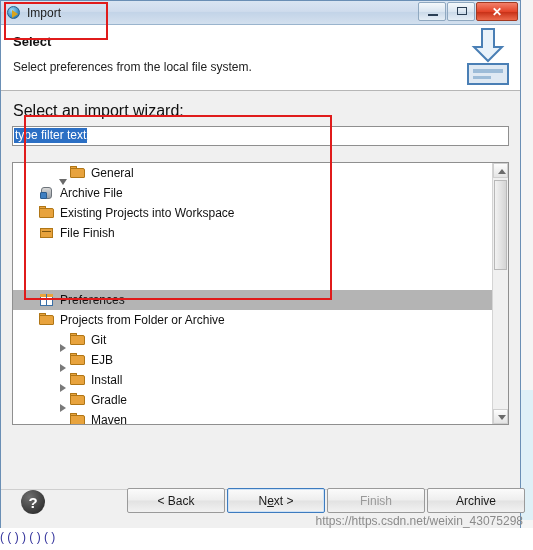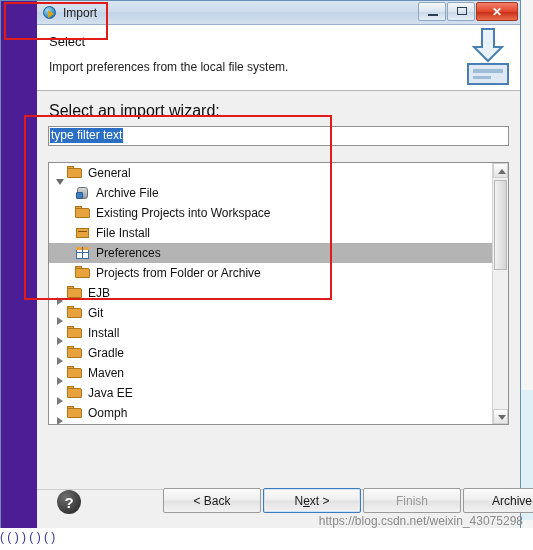--- a/index.html
+++ b/index.html
@@ -54,21 +54,20 @@
   
   .dialog {
     position: absolute;
     left: 0;
     top: 0;
     width: 521px;
     height: 533px;
     background: #4c1d95;
     border: 1px solid #6a8fb5;
     box-sizing: border-box;
-    padding-left: 36px;
   }
 
   
   .titlebar {
     position: relative;
     height: 24px;
     background: linear-gradient(to bottom, #d9e5f2 0%, #cfdced 45%, #c3d4e8 50%, #d3e0ee 100%);
     border-bottom: 1px solid #9ab4cd;
     display: flex;
     align-items: center;
@@ -143,21 +142,21 @@
   .header {
     position: relative;
     height: 66px;
     background: #ffffff;
     border-bottom: 1px solid #b6b6b6;
     padding: 6px 10px 0 12px;
     box-sizing: border-box;
   }
   .header-title {
     font-size: 13px;
-    font-weight: normal;
+    font-weight: bold;
     color: #111111;
     margin: 3px 0 0 0;
   }
   .header-desc {
     font-size: 12px;
     color: #222222;
     margin-top: 11px;
   }
   .header-graphic {
     position: absolute;
@@ -226,22 +225,23 @@
     display: flex;
     align-items: center;
     font-size: 12px;
     color: #111111;
     padding-left: 4px;
     box-sizing: border-box;
     white-space: nowrap;
   }
   .tree-row.selected {
     background: #b4b4b4;
-  }
-  .indent-1 { padding-left: 6px; }
+    margin-top: 47px;
+  }
+  .indent-1 { padding-left: 6px; margin-left: 39px; }
   .indent-2 { padding-left: 26px; }
   .twisty {
     width: 12px;
     flex: none;
     display: inline-block;
     position: relative;
   }
   .twisty .tri-right {
     position: absolute;
     left: 2px; top: 4px;
@@ -460,21 +460,21 @@
           <span class="max-glyph"></span>
         </span>
       <span class="win-btn close">
           <span class="close-glyph">✕</span>
         </span>
     </span>
   </div>
 
   <div class="header">
     <div class="header-title">Select</div>
-    <div class="header-desc">Import preferences from the local file system.</div>
+    <div class="header-desc">Select preferences from the local file system.</div>
     <div class="header-graphic">
       <svg width="70" height="62" viewBox="0 0 70 62">
         <rect x="0" y="0" width="70" height="62" fill="#ffffff"></rect>
         <polygon points="40,2 52,2 52,20 60,20 46,34 32,20 40,20" fill="#e9f2fa" stroke="#4a7fb5" stroke-width="2"></polygon>
         <rect x="26" y="37" width="40" height="20" fill="#dfe9f3" stroke="#4a7fb5" stroke-width="2"></rect>
         <rect x="31" y="42" width="30" height="4" fill="#9dbcd8"></rect>
         <rect x="31" y="49" width="18" height="3" fill="#9dbcd8"></rect>
       </svg>
     </div>
   </div>
@@ -515,21 +515,21 @@
               <span class="f-back"></span>
             </span>
           <span>Existing Projects into Workspace</span>
         </div>
 
         <div class="tree-row indent-2">
           <span class="ficon fs-icon">
               <span class="fs-base"></span>
               <span class="fs-line"></span>
             </span>
-          <span>File Install</span>
+          <span>File Finish</span>
         </div>
 
         <div class="tree-row indent-2 selected">
           <span class="ficon pref-icon">
               <span class="p-grid"></span>
               <span class="p-top"></span>
               <span class="p-h"></span>
               <span class="p-v"></span>
             </span>
           <span>Preferences</span>
@@ -544,32 +544,32 @@
         </div>
 
         <div class="tree-row indent-1">
           <span class="twisty">
               <span class="tri-right"></span>
             </span>
           <span class="ficon folder-icon">
               <span class="f-tab"></span>
               <span class="f-back"></span>
             </span>
+          <span>Git</span>
+        </div>
+
+        <div class="tree-row indent-1">
+          <span class="twisty">
+              <span class="tri-right"></span>
+            </span>
+          <span class="ficon folder-icon">
+              <span class="f-tab"></span>
+              <span class="f-back"></span>
+            </span>
           <span>EJB</span>
-        </div>
-
-        <div class="tree-row indent-1">
-          <span class="twisty">
-              <span class="tri-right"></span>
-            </span>
-          <span class="ficon folder-icon">
-              <span class="f-tab"></span>
-              <span class="f-back"></span>
-            </span>
-          <span>Git</span>
         </div>
 
         <div class="tree-row indent-1">
           <span class="twisty">
               <span class="tri-right"></span>
             </span>
           <span class="ficon folder-icon">
               <span class="f-tab"></span>
               <span class="f-back"></span>
             </span>
@@ -644,16 +644,16 @@
       </div>
       <div class="btn disabled">Finish</div>
       <div class="btn">Archive</div>
     </div>
   </div>
 </div>
 
 <div class="annot" style="left:4px; top:2px; width:104px; height:38px;"></div>
 <div class="annot" style="left:24px; top:115px; width:308px; height:185px;"></div>
 
-<div class="watermark">https://blog.csdn.net/weixin_43075298</div>
+<div class="watermark">https://https.csdn.net/weixin_43075298</div>
 <div class="desk-bottom">
   <span class="bottom-text">( (  ) )  ( ) (  )</span>
 </div>
 
 </body></html>

